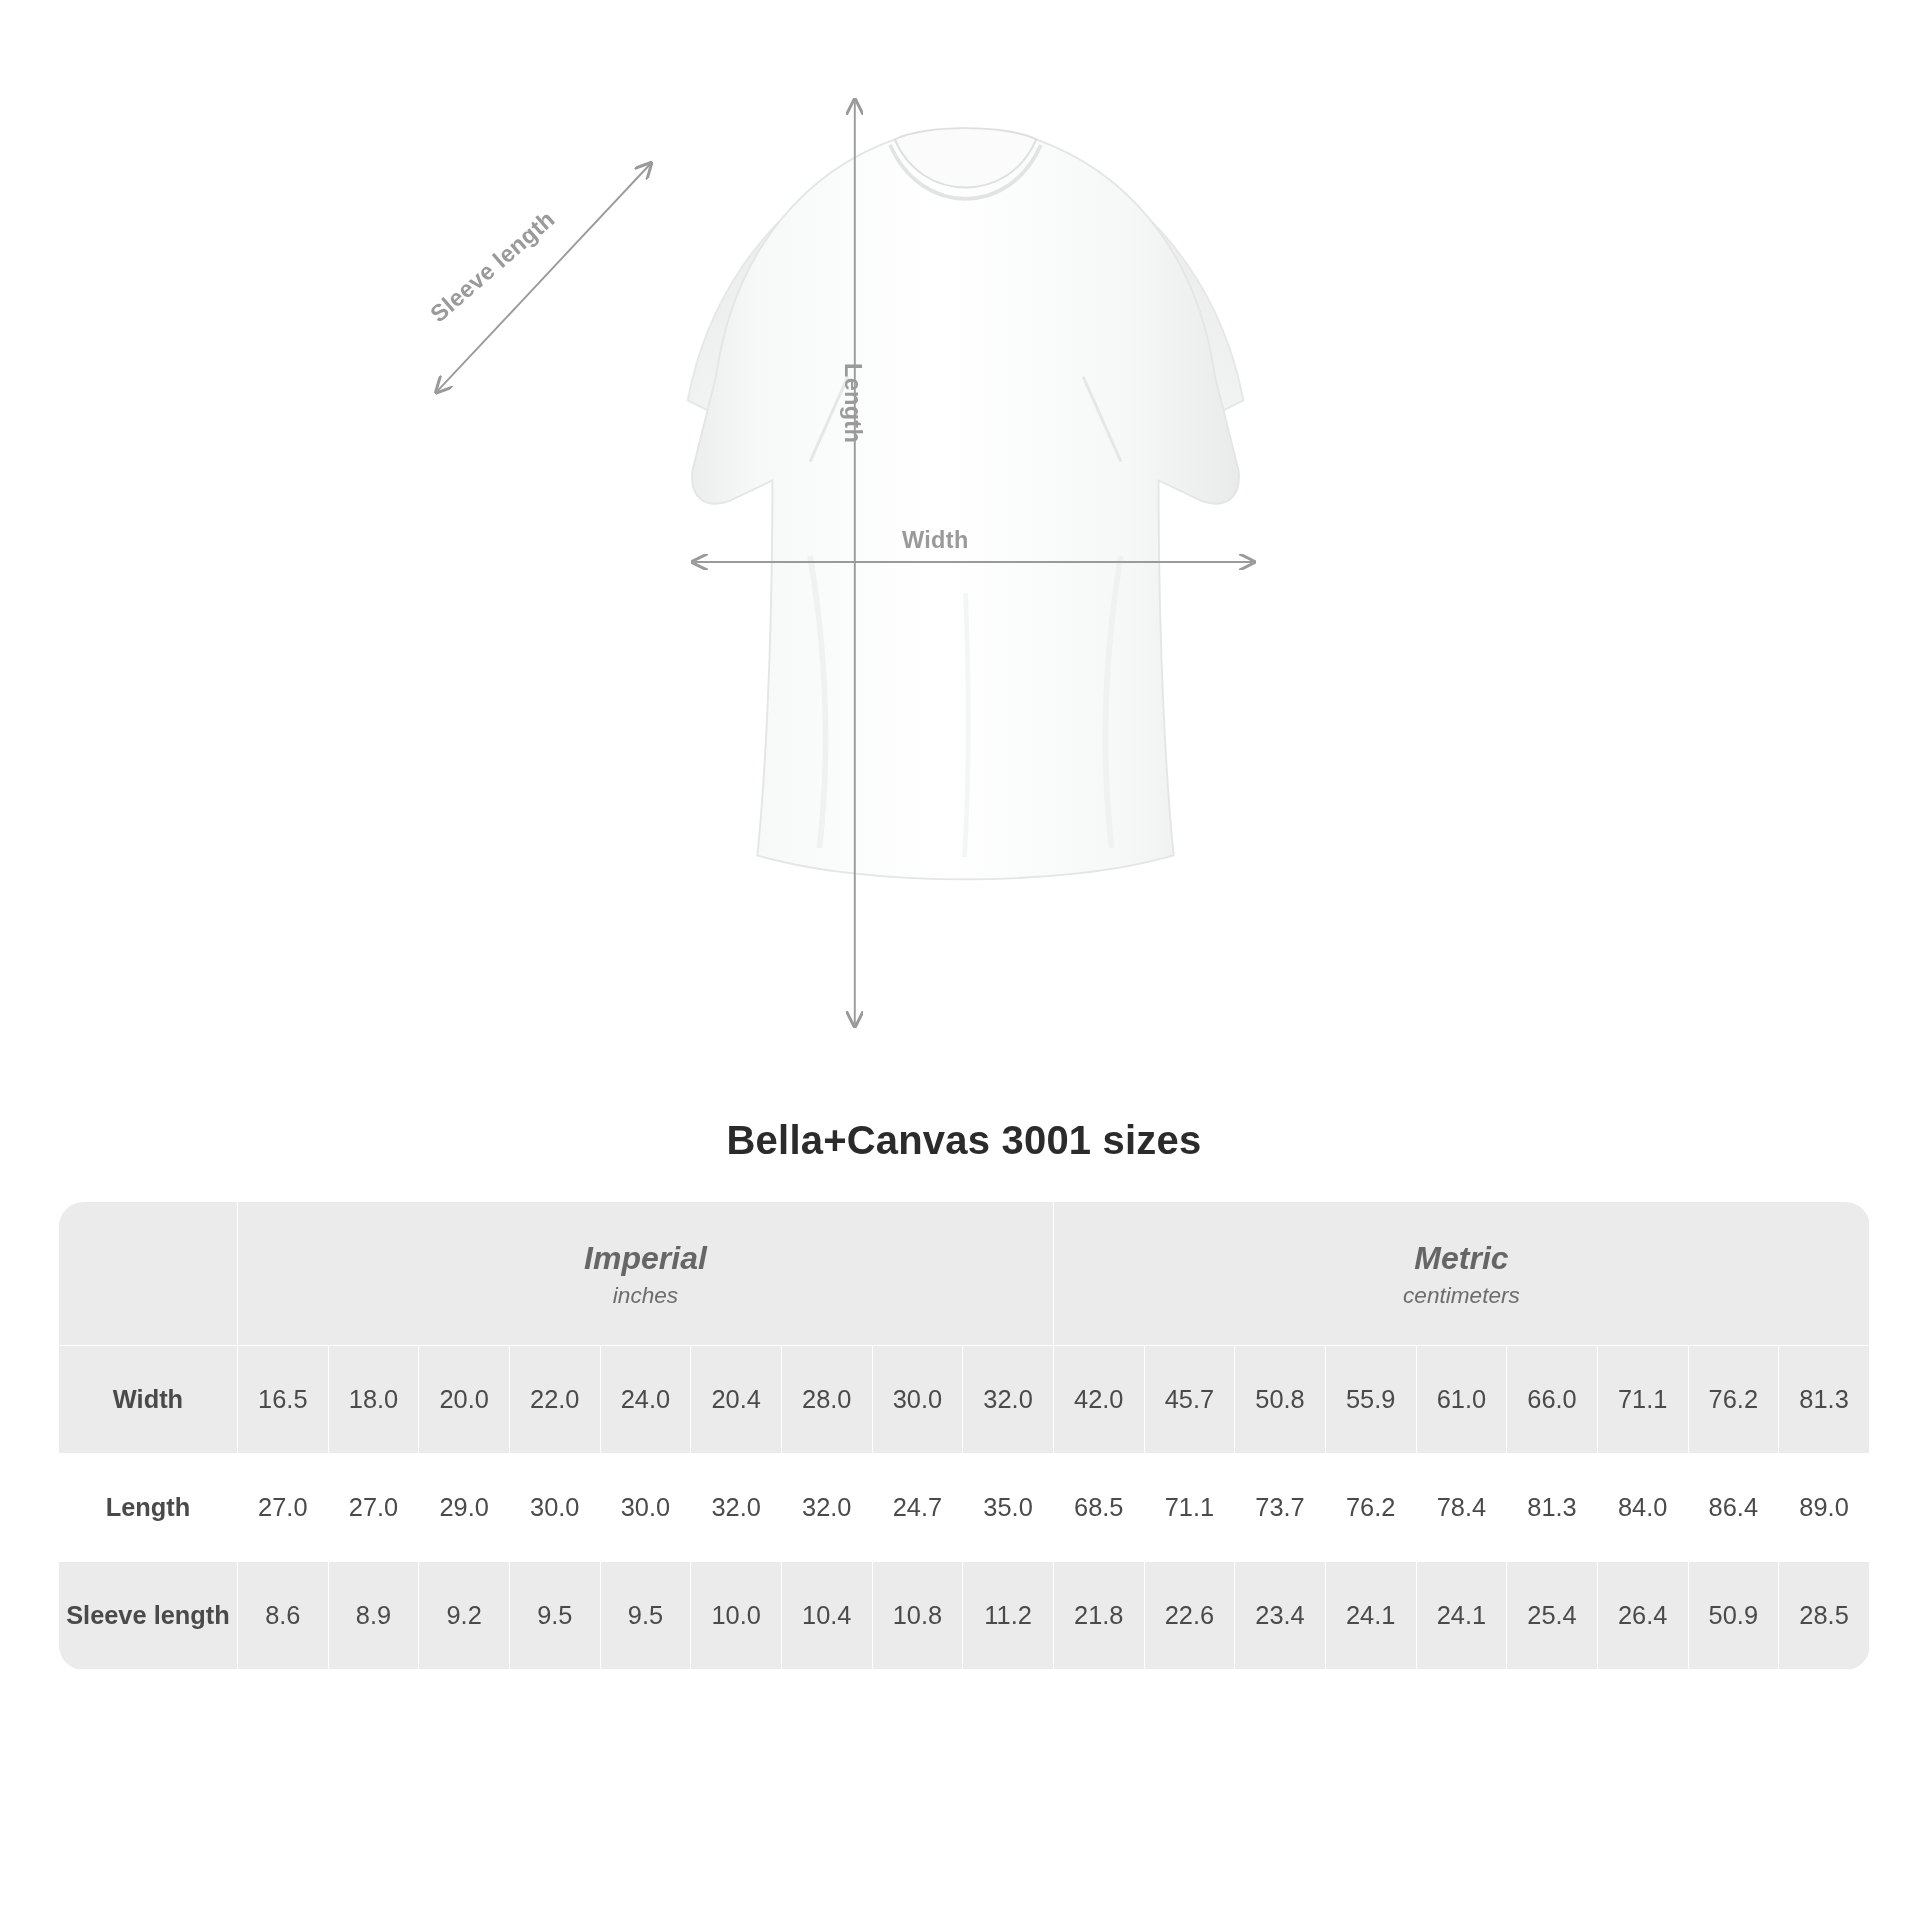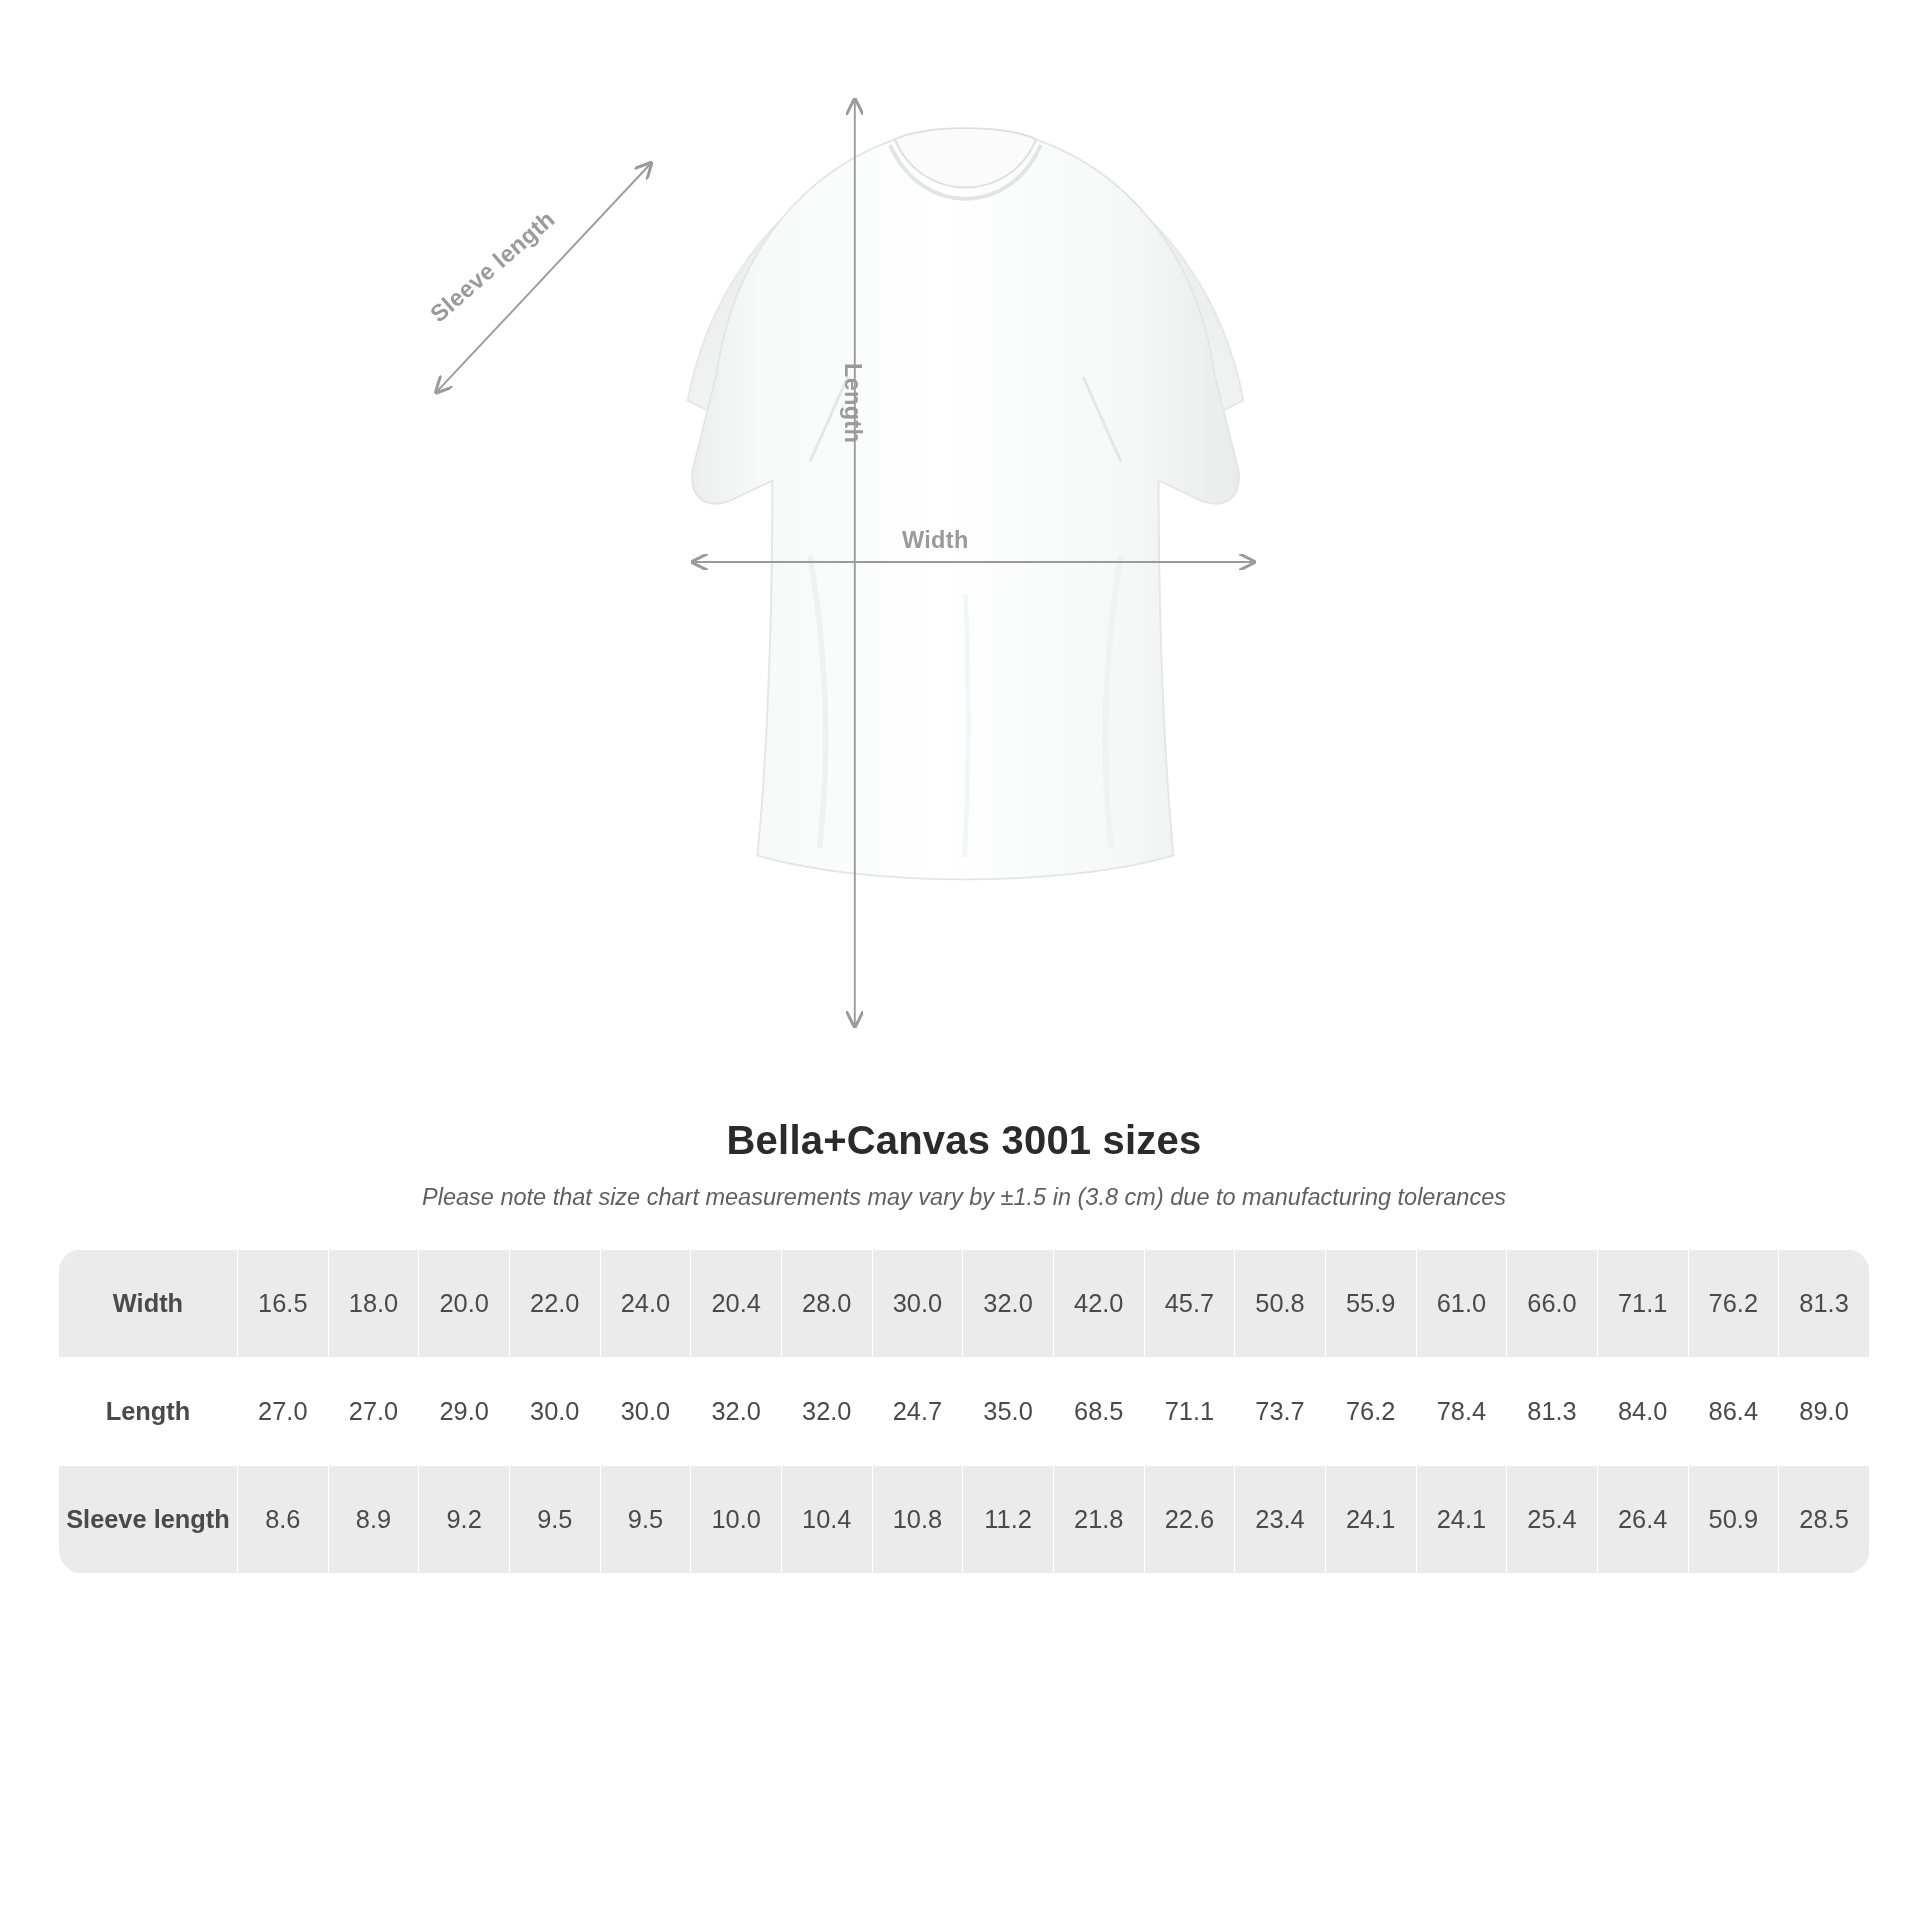--- a/index.html
+++ b/index.html
@@ -245,29 +245,39 @@
       <line x1="465" y1="415" x2="690" y2="175" stroke="#9a9a9a" stroke-width="2" marker-start="url(#arrTail)" marker-end="url(#arrHead)"></line>
     </svg>
 
     <div class="dim-label label-length">Length</div>
     <div class="dim-label label-width">Width</div>
     <div class="dim-label label-sleeve">Sleeve length</div>
   </div>
 
   <div class="title-block">
     <h1 class="chart-title">Bella+Canvas 3001 sizes</h1>
-    <div class="chart-note">Please note that size chart measurements may vary by ±1.5 in (3.8 cm) due to manufacturing tolerances</div>
   </div>
 
   <div class="table-wrap">
     <table class="size-table">
       <colgroup>
         <col class="c-head">
       </colgroup>
       <tbody>
+        <tr class="unit-head">
+          <td class="corner-tl"></td>
+          <td colspan="9">
+            <span class="unit-name">Imperial</span>
+            <span class="unit-sub">inches</span>
+          </td>
+          <td colspan="9" class="corner-tr">
+            <span class="unit-name">Metric</span>
+            <span class="unit-sub">centimeters</span>
+          </td>
+        </tr>
 
 
         <tr class="row-alt">
           <td class="rowhead">Width</td>
           <td>16.5</td>
           <td>18.0</td>
           <td>20.0</td>
           <td>22.0</td>
           <td>24.0</td>
           <td>20.4</td>

